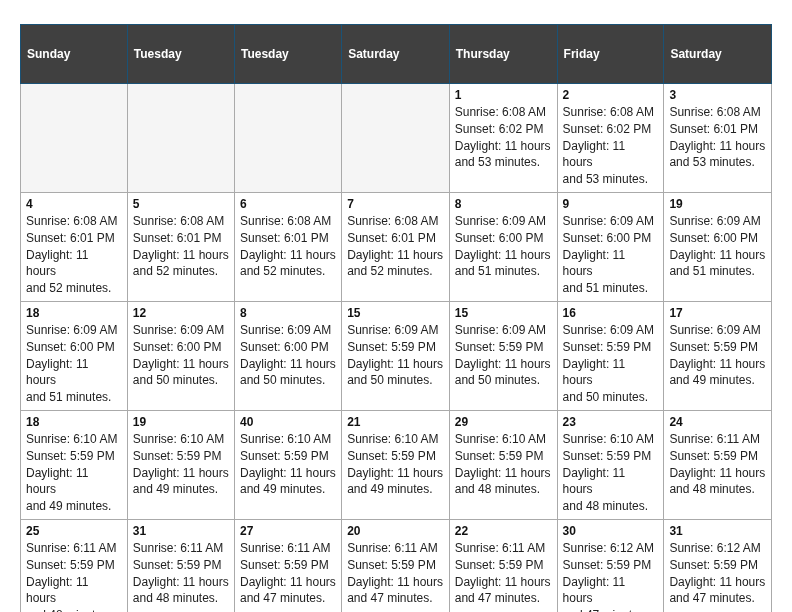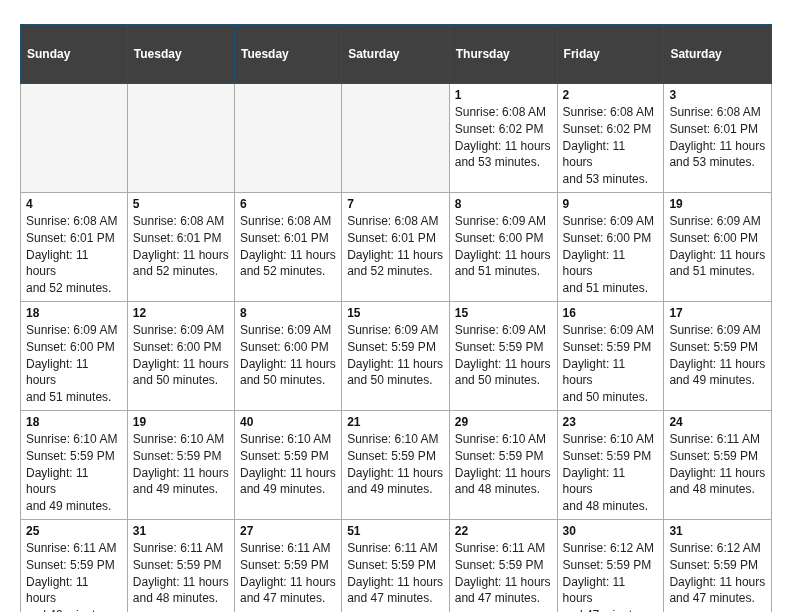--- a/index.html
+++ b/index.html
@@ -309,21 +309,21 @@
 and 48 minutes.</div>
           </td>
           <td>
             <span class="day-number">27</span>
             <div class="day-info" style="white-space: pre-line;">Sunrise: 6:11 AM
 Sunset: 5:59 PM
 Daylight: 11 hours
 and 47 minutes.</div>
           </td>
           <td>
-            <span class="day-number">51</span>
+            <span class="day-number">20</span>
             <div class="day-info" style="white-space: pre-line;">Sunrise: 6:11 AM
 Sunset: 5:59 PM
 Daylight: 11 hours
 and 47 minutes.</div>
           </td>
           <td>
             <span class="day-number">22</span>
             <div class="day-info" style="white-space: pre-line;">Sunrise: 6:11 AM
 Sunset: 5:59 PM
 Daylight: 11 hours

